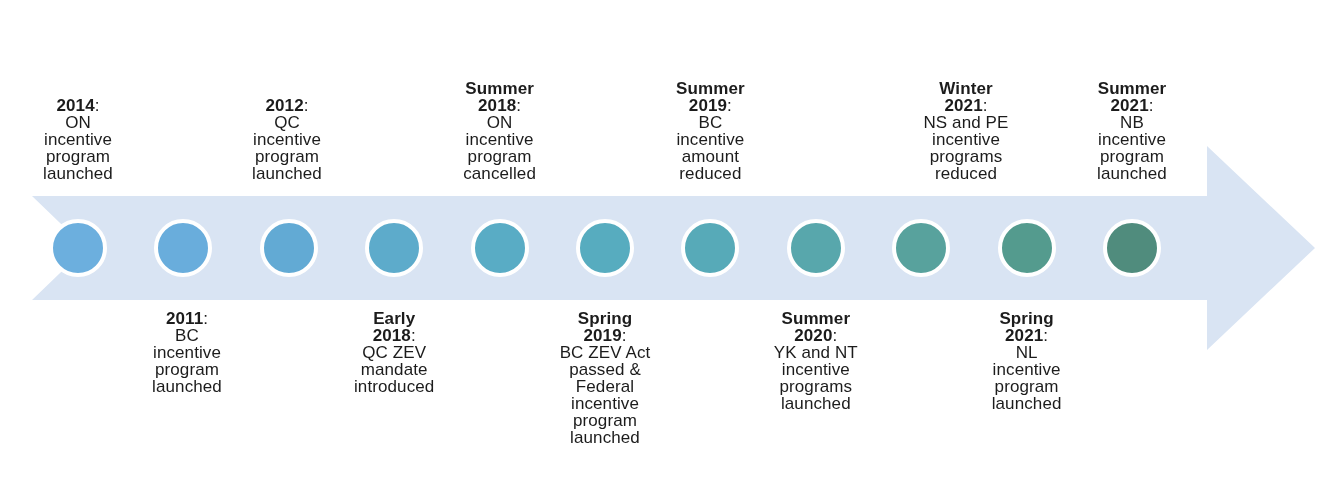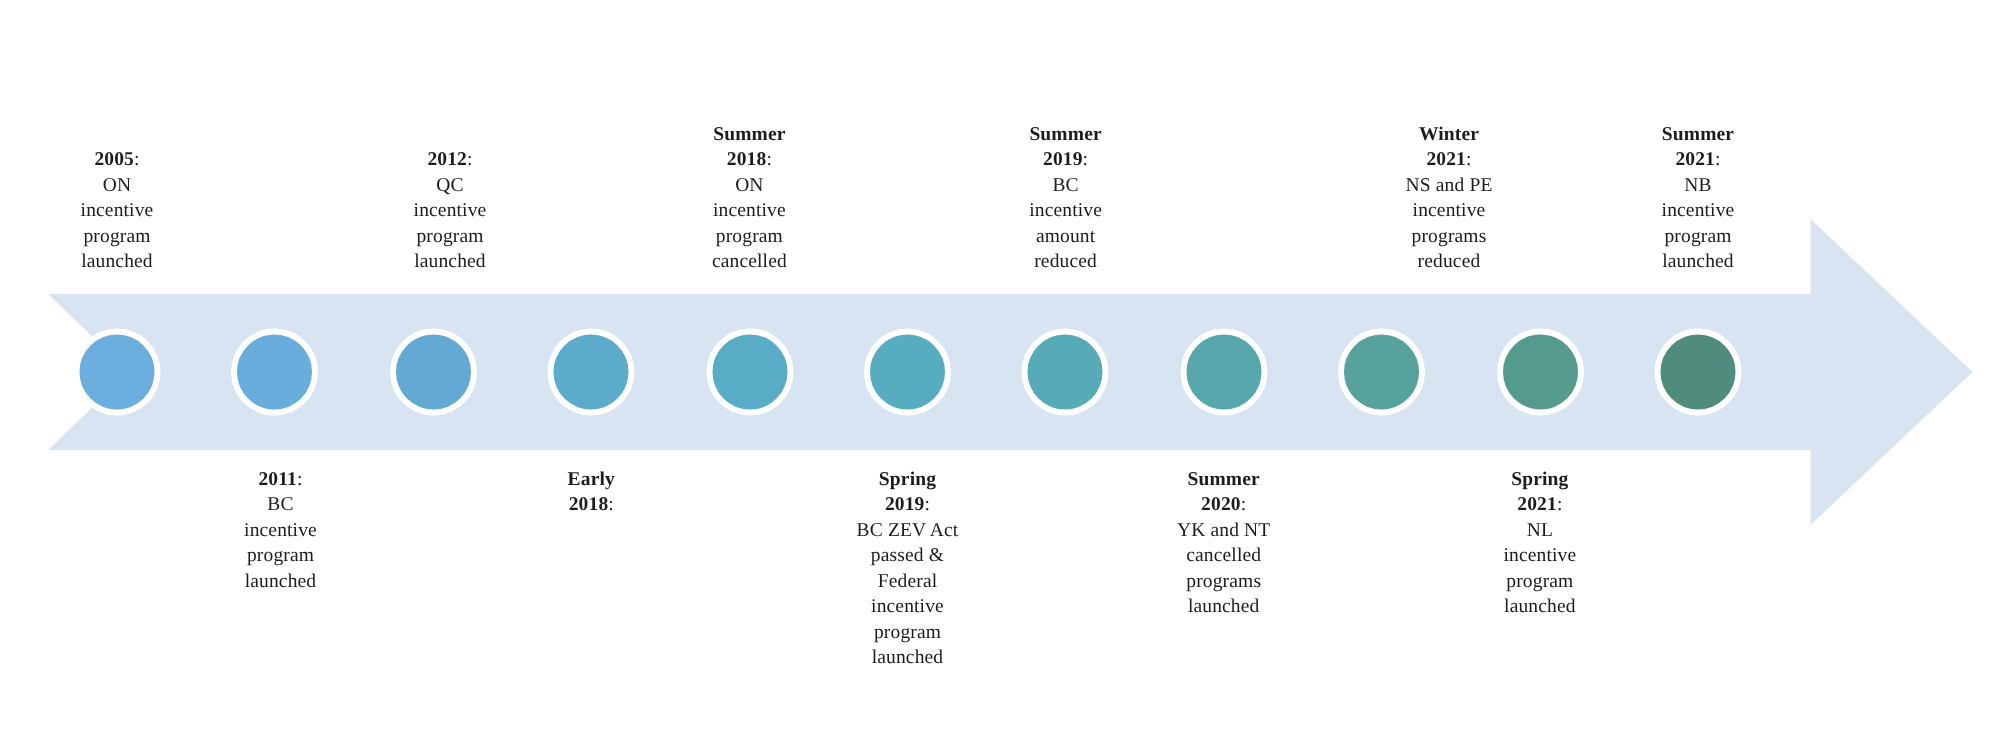--- a/index.html
+++ b/index.html
@@ -31,24 +31,23 @@
     border-radius: 50%;
     border: 4px solid #ffffff;
     box-sizing: content-box;
     transform: translate(-50%, -50%);
   }
   .event {
     position: absolute;
     width: 112px;
     transform: translateX(-50%);
     text-align: center;
-    font-size: 13px;
+    font-size: 17px;
     line-height: 17px;
     letter-spacing: 0.1px;
-    font-family: Liberation Serif, serif;
   }
   .event.top    { bottom: 306px; }
   .event.bottom { top: 310px; }
   .event-period {
     font-weight: bold;
     white-space: pre-line;
   }
   .event-colon { font-weight: normal; }
   .event-desc {
     display: block;
@@ -58,46 +57,49 @@
 </head>
 <body>
 
 <div id="stage" style="color: rgb(28, 28, 28);">
   <svg class="arrow-svg" viewBox="0 0 1332 488" xmlns="http://www.w3.org/2000/svg" aria-hidden="true">
     <polygon points="32,196 1207,196 1207,146 1315,248 1207,350 1207,300 32,300 86,248" fill="#d9e4f3"></polygon>
   </svg>
 
 <div class="dot" style="left: 78px; top: 248px; background-color: rgb(108, 175, 222); border-color: rgb(255, 255, 255);"></div>
     <div class="event top" style="left: 78px;">
-    <span class="event-period">2005</span><span class="event-colon">:</span>
+    <span class="event-period">2014</span><span class="event-colon">:</span>
     <span class="event-desc">ON
 incentive
 program
 launched</span>
   </div>
     <div class="dot" style="left: 183.4px; top: 248px; background-color: rgb(105, 173, 220); border-color: rgb(255, 255, 255);"></div>
     <div class="event bottom" style="left: 187px;">
     <span class="event-period">2011</span><span class="event-colon">:</span>
     <span class="event-desc">BC
 incentive
 program
 launched</span>
   </div>
     <div class="dot" style="left: 288.8px; top: 248px; background-color: rgb(98, 170, 212); border-color: rgb(255, 255, 255);"></div>
-    <div class="event top" style="left: 300px;">
+    <div class="event top" style="left: 287px;">
     <span class="event-period">2012</span><span class="event-colon">:</span>
     <span class="event-desc">QC
 incentive
 program
 launched</span>
   </div>
     <div class="dot" style="left: 394.2px; top: 248px; background-color: rgb(93, 171, 203); border-color: rgb(255, 255, 255);"></div>
     <div class="event bottom" style="left: 394.2px; text-align: center;">
     <span class="event-period">Early
 2018</span><span class="event-colon">:</span>
+    <span class="event-desc">QC ZEV
+mandate
+introduced</span>
   </div>
     <div class="dot" style="left: 499.6px; top: 248px; background-color: rgb(89, 172, 197); border-color: rgb(255, 255, 255);"></div>
     <div class="event top" style="left: 499.6px;">
     <span class="event-period">Summer
 2018</span><span class="event-colon">:</span>
     <span class="event-desc">ON
 incentive
 program
 cancelled</span>
   </div>
@@ -119,21 +121,21 @@
     <span class="event-desc">BC
 incentive
 amount
 reduced</span>
   </div>
     <div class="dot" style="left: 815.8px; top: 248px; background-color: rgb(88, 167, 172); border-color: rgb(255, 255, 255);"></div>
     <div class="event bottom" style="left: 815.8px;">
     <span class="event-period">Summer
 2020</span><span class="event-colon">:</span>
     <span class="event-desc">YK and NT
-cancelled
+incentive
 programs
 launched</span>
   </div>
     <div class="dot" style="left: 921.2px; top: 248px; background-color: rgb(88, 162, 157); border-color: rgb(255, 255, 255);"></div>
     <div class="event top" style="left: 966px;">
     <span class="event-period">Winter
 2021</span><span class="event-colon">:</span>
     <span class="event-desc">NS and PE
 incentive
 programs

